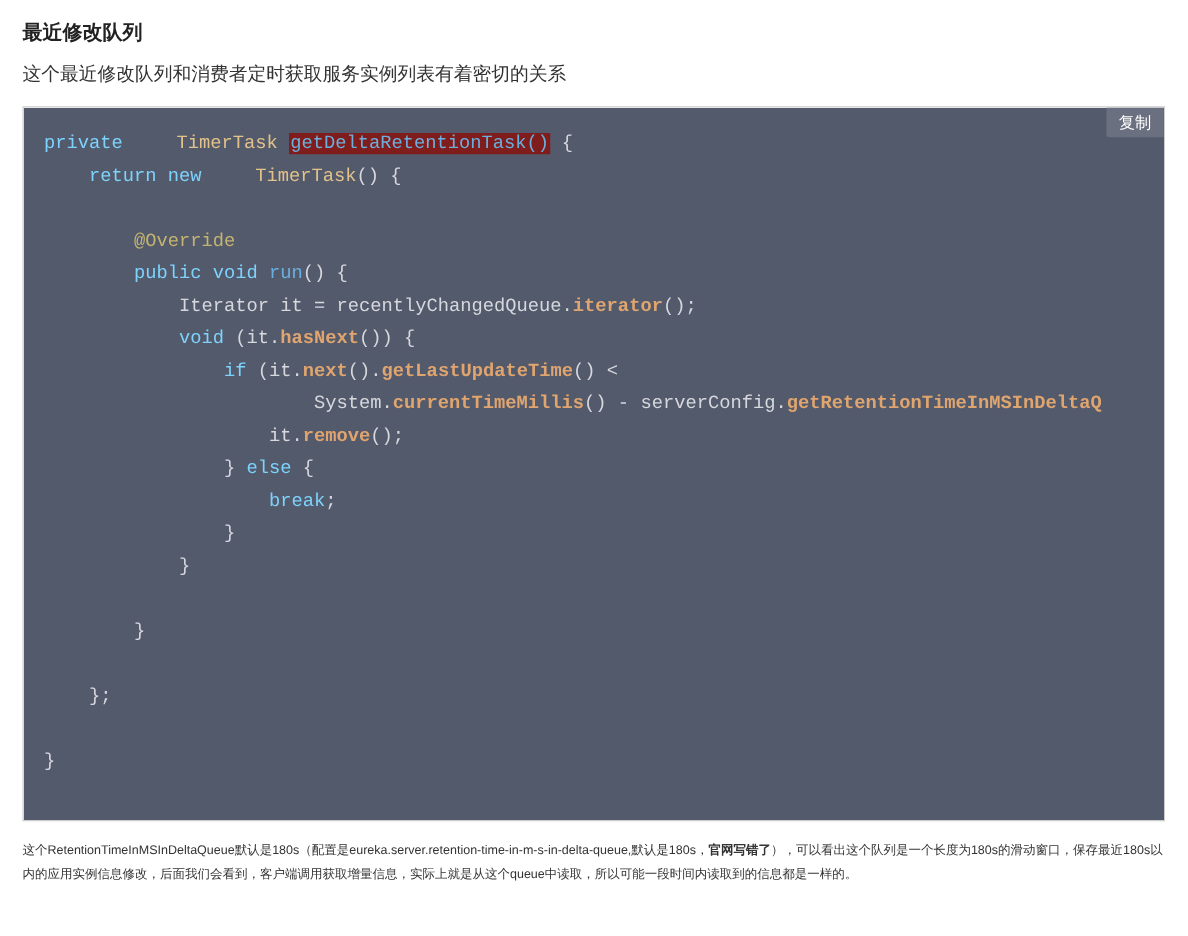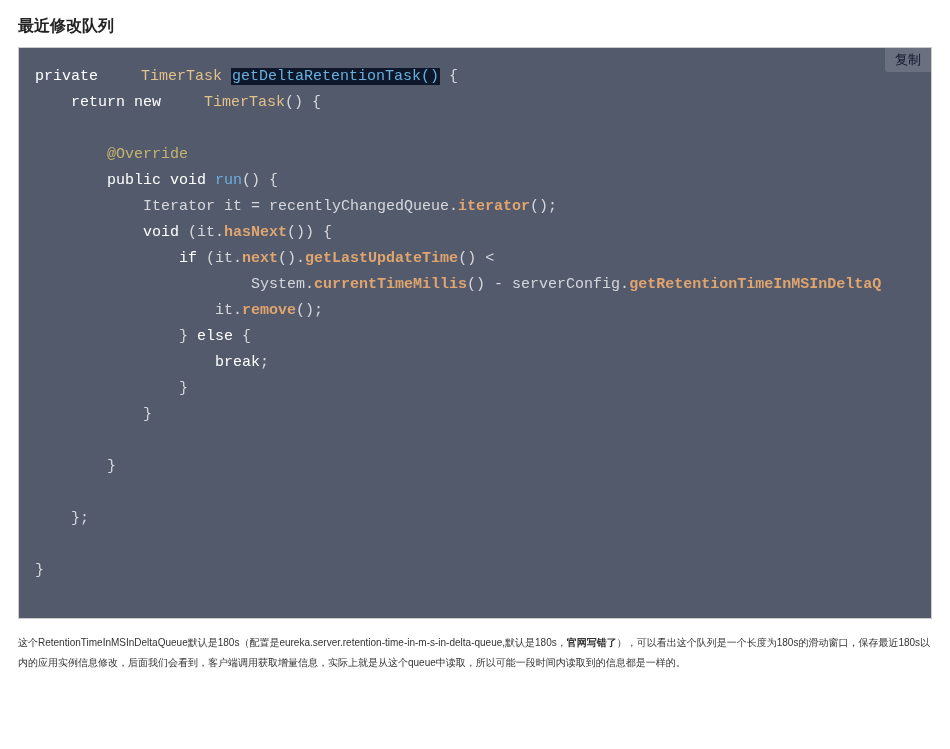--- a/index.html
+++ b/index.html
@@ -52,49 +52,50 @@
   pre {
     margin: 0;
     padding: 16px 16px 34px 16px;
     font-family: Consolas, "Courier New", monospace;
     font-size: 15px;
     line-height: 26px;
     color: #d7d8dd;
     white-space: pre;
     min-width: 1260px;
   }
-  .tok-kw   { color: #ffffff; }   
+  .tok-kw   { color: #7dd3fc; }   
   .tok-type { color: #e2c28a; margin-left: 34px; }   
   .tok-method-decl { color: #6ab0de; }   
-  .tok-method-hl   { color: #6ab0de; background: #0f172a; padding: 0 1px; }
+  .tok-method-hl   { color: #6ab0de; background: #7f1d1d; padding: 0 1px; }
   .tok-call  { color: #e0a56f; font-weight: bold; }  
   .tok-ann   { color: #c5b470; }  
   .copy-btn {
     position: absolute;
     top: 0;
     right: 0;
     background: #6b7080;
-    color: #0f172a;
+    color: #ffffff;
     font-size: 13px;
     padding: 3px 10px;
     border-bottom-left-radius: 3px;
     cursor: pointer;
     font-family: Liberation Sans, sans-serif;
     z-index: 2;
   }
   .page-wrap { position: relative; }
 </style>
 </head>
 <body>
 
 <div class="page-wrap">
 <div class="content">
 
   <h3 class="section-title">最近修改队列</h3>
 
+  <p class="intro">这个最近修改队列和消费者定时获取服务实例列表有着密切的关系</p>
 
   <div class="code-wrap">
     <div class="copy-btn">复制</div>
     <div class="code-scroll">
 <pre><span class="tok-kw">private</span> <span class="tok-type">TimerTask</span> <span class="tok-method-hl">getDeltaRetentionTask()</span><span> {</span>
     <span class="tok-kw">return</span> <span class="tok-kw">new</span> <span class="tok-type">TimerTask</span><span>() {</span>
 
         <span class="tok-ann">@Override</span>
         <span class="tok-kw">public</span> <span class="tok-kw">void</span> <span class="tok-method-decl">run</span><span>() {</span>
             <span>Iterator it = recentlyChangedQueue.</span><span class="tok-call">iterator</span><span>();</span>

